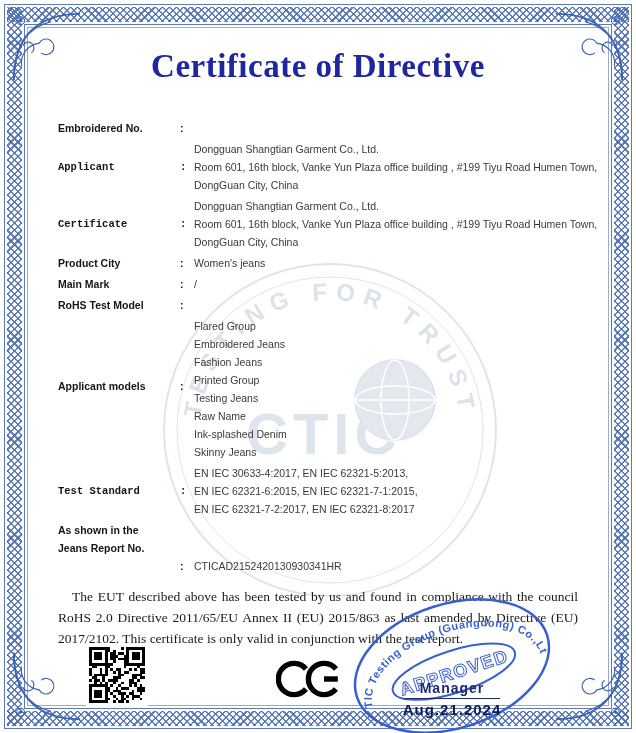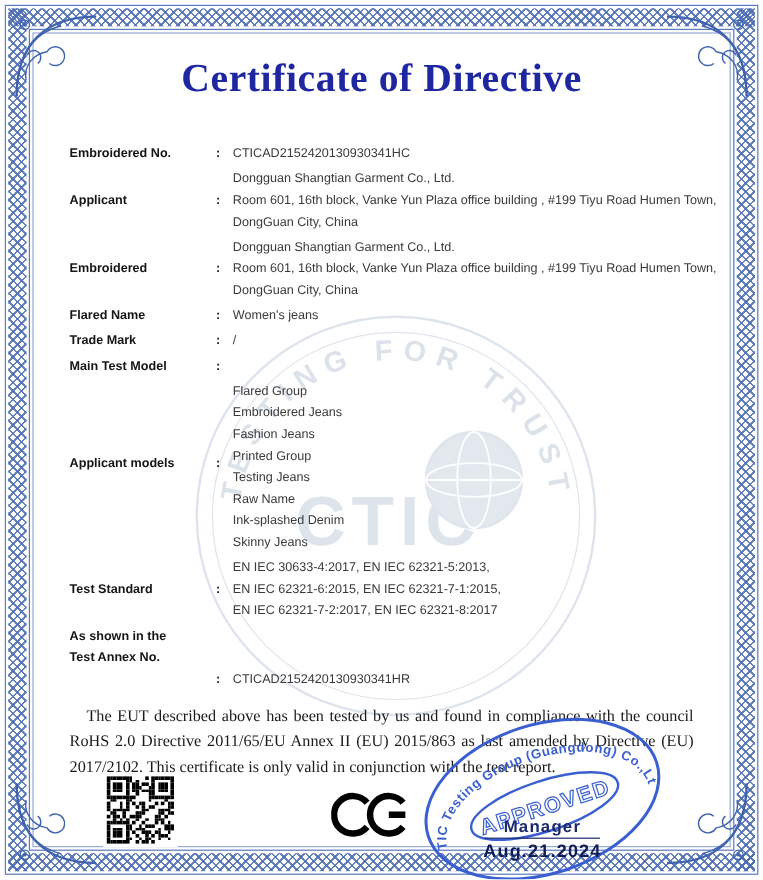--- a/index.html
+++ b/index.html
@@ -40,21 +40,21 @@
   }
 
   
   .content { position:absolute; top:119px; left:58px; right:40px; z-index:2; }
   .fields { font-size:10.5px; line-height:18px; color:#333; }
   .row { display:flex; margin-bottom:3px; }
   .lbl { width:122px; font-weight:700; color:#151515; flex:none; }
   .col { width:14px; font-weight:700; color:#151515; flex:none; }
   .val { flex:1; color:#3a3a3a; }
   .val > div { white-space:nowrap; }
-  .pt1  { padding-top:18px; }
+  .pt1  { padding-top:18px;font-family:Liberation Mono, monospace; }
   .pt2  { padding-top:36px; }
   .pt35 { padding-top:60px; }
 
   
   .statement {
     margin-top:12px; margin-right:18px;
     font-family:"Liberation Serif", serif; font-size:13.5px; line-height:1.55;
     color:#1a1a1a; text-align:justify; text-indent:14px;
   }
 
@@ -149,57 +149,56 @@
   </svg>
 
   <div class="title">Certificate of Directive</div>
 
   <div class="content">
     <div class="fields">
 
       <div class="row">
         <div class="lbl">Embroidered No.</div>
         <div class="col">:</div>
-        <div class="val">CTICAD2152420130930341HC</div>
       </div>
 
       <div class="row">
         <div class="lbl pt1">Applicant</div>
         <div class="col pt1">:</div>
         <div class="val">
           <div>Dongguan Shangtian Garment Co., Ltd.</div>
           <div>Room 601, 16th block, Vanke Yun Plaza office building , #199 Tiyu Road Humen Town,</div>
           <div>DongGuan City, China</div>
         </div>
       </div>
 
       <div class="row">
-        <div class="lbl pt1">Embroidered</div>
+        <div class="lbl pt1">Certificate</div>
         <div class="col pt1">:</div>
         <div class="val">
           <div>Dongguan Shangtian Garment Co., Ltd.</div>
           <div>Room 601, 16th block, Vanke Yun Plaza office building , #199 Tiyu Road Humen Town,</div>
           <div>DongGuan City, China</div>
         </div>
       </div>
 
       <div class="row">
-        <div class="lbl">Flared Name</div>
+        <div class="lbl">Product City</div>
         <div class="col">:</div>
         <div class="val">Women's jeans</div>
       </div>
 
       <div class="row">
-        <div class="lbl">Trade Mark</div>
+        <div class="lbl">Main Mark</div>
         <div class="col">:</div>
         <div class="val">/</div>
       </div>
 
       <div class="row">
-        <div class="lbl">Main Test Model</div>
+        <div class="lbl">RoHS Test Model</div>
         <div class="col">:</div>
       </div>
 
       <div class="row">
         <div class="lbl pt35">Applicant models</div>
         <div class="col pt35">:</div>
         <div class="val">
           <div>Flared Group</div>
           <div>Embroidered Jeans</div>
           <div>Fashion Jeans</div>
@@ -217,21 +216,21 @@
         <div class="val">
           <div>EN IEC 30633-4:2017, EN IEC 62321-5:2013,</div>
           <div>EN IEC 62321-6:2015, EN IEC 62321-7-1:2015,</div>
           <div>EN IEC 62321-7-2:2017, EN IEC 62321-8:2017</div>
         </div>
       </div>
 
       <div class="row">
         <div class="lbl">
           <div>As shown in the</div>
-          <div>Test Annex No.</div>
+          <div>Jeans Report No.</div>
         </div>
         <div class="col pt2">:</div>
         <div class="val pt2">CTICAD2152420130930341HR</div>
       </div>
 
     </div>
 
     <p class="statement">The EUT described above has been tested by us and found in compliance with the council RoHS 2.0 Directive 2011/65/EU Annex II (EU) 2015/863 as last amended by Directive (EU) 2017/2102. This certificate is only valid in conjunction with the test report.</p>
   </div>
 

